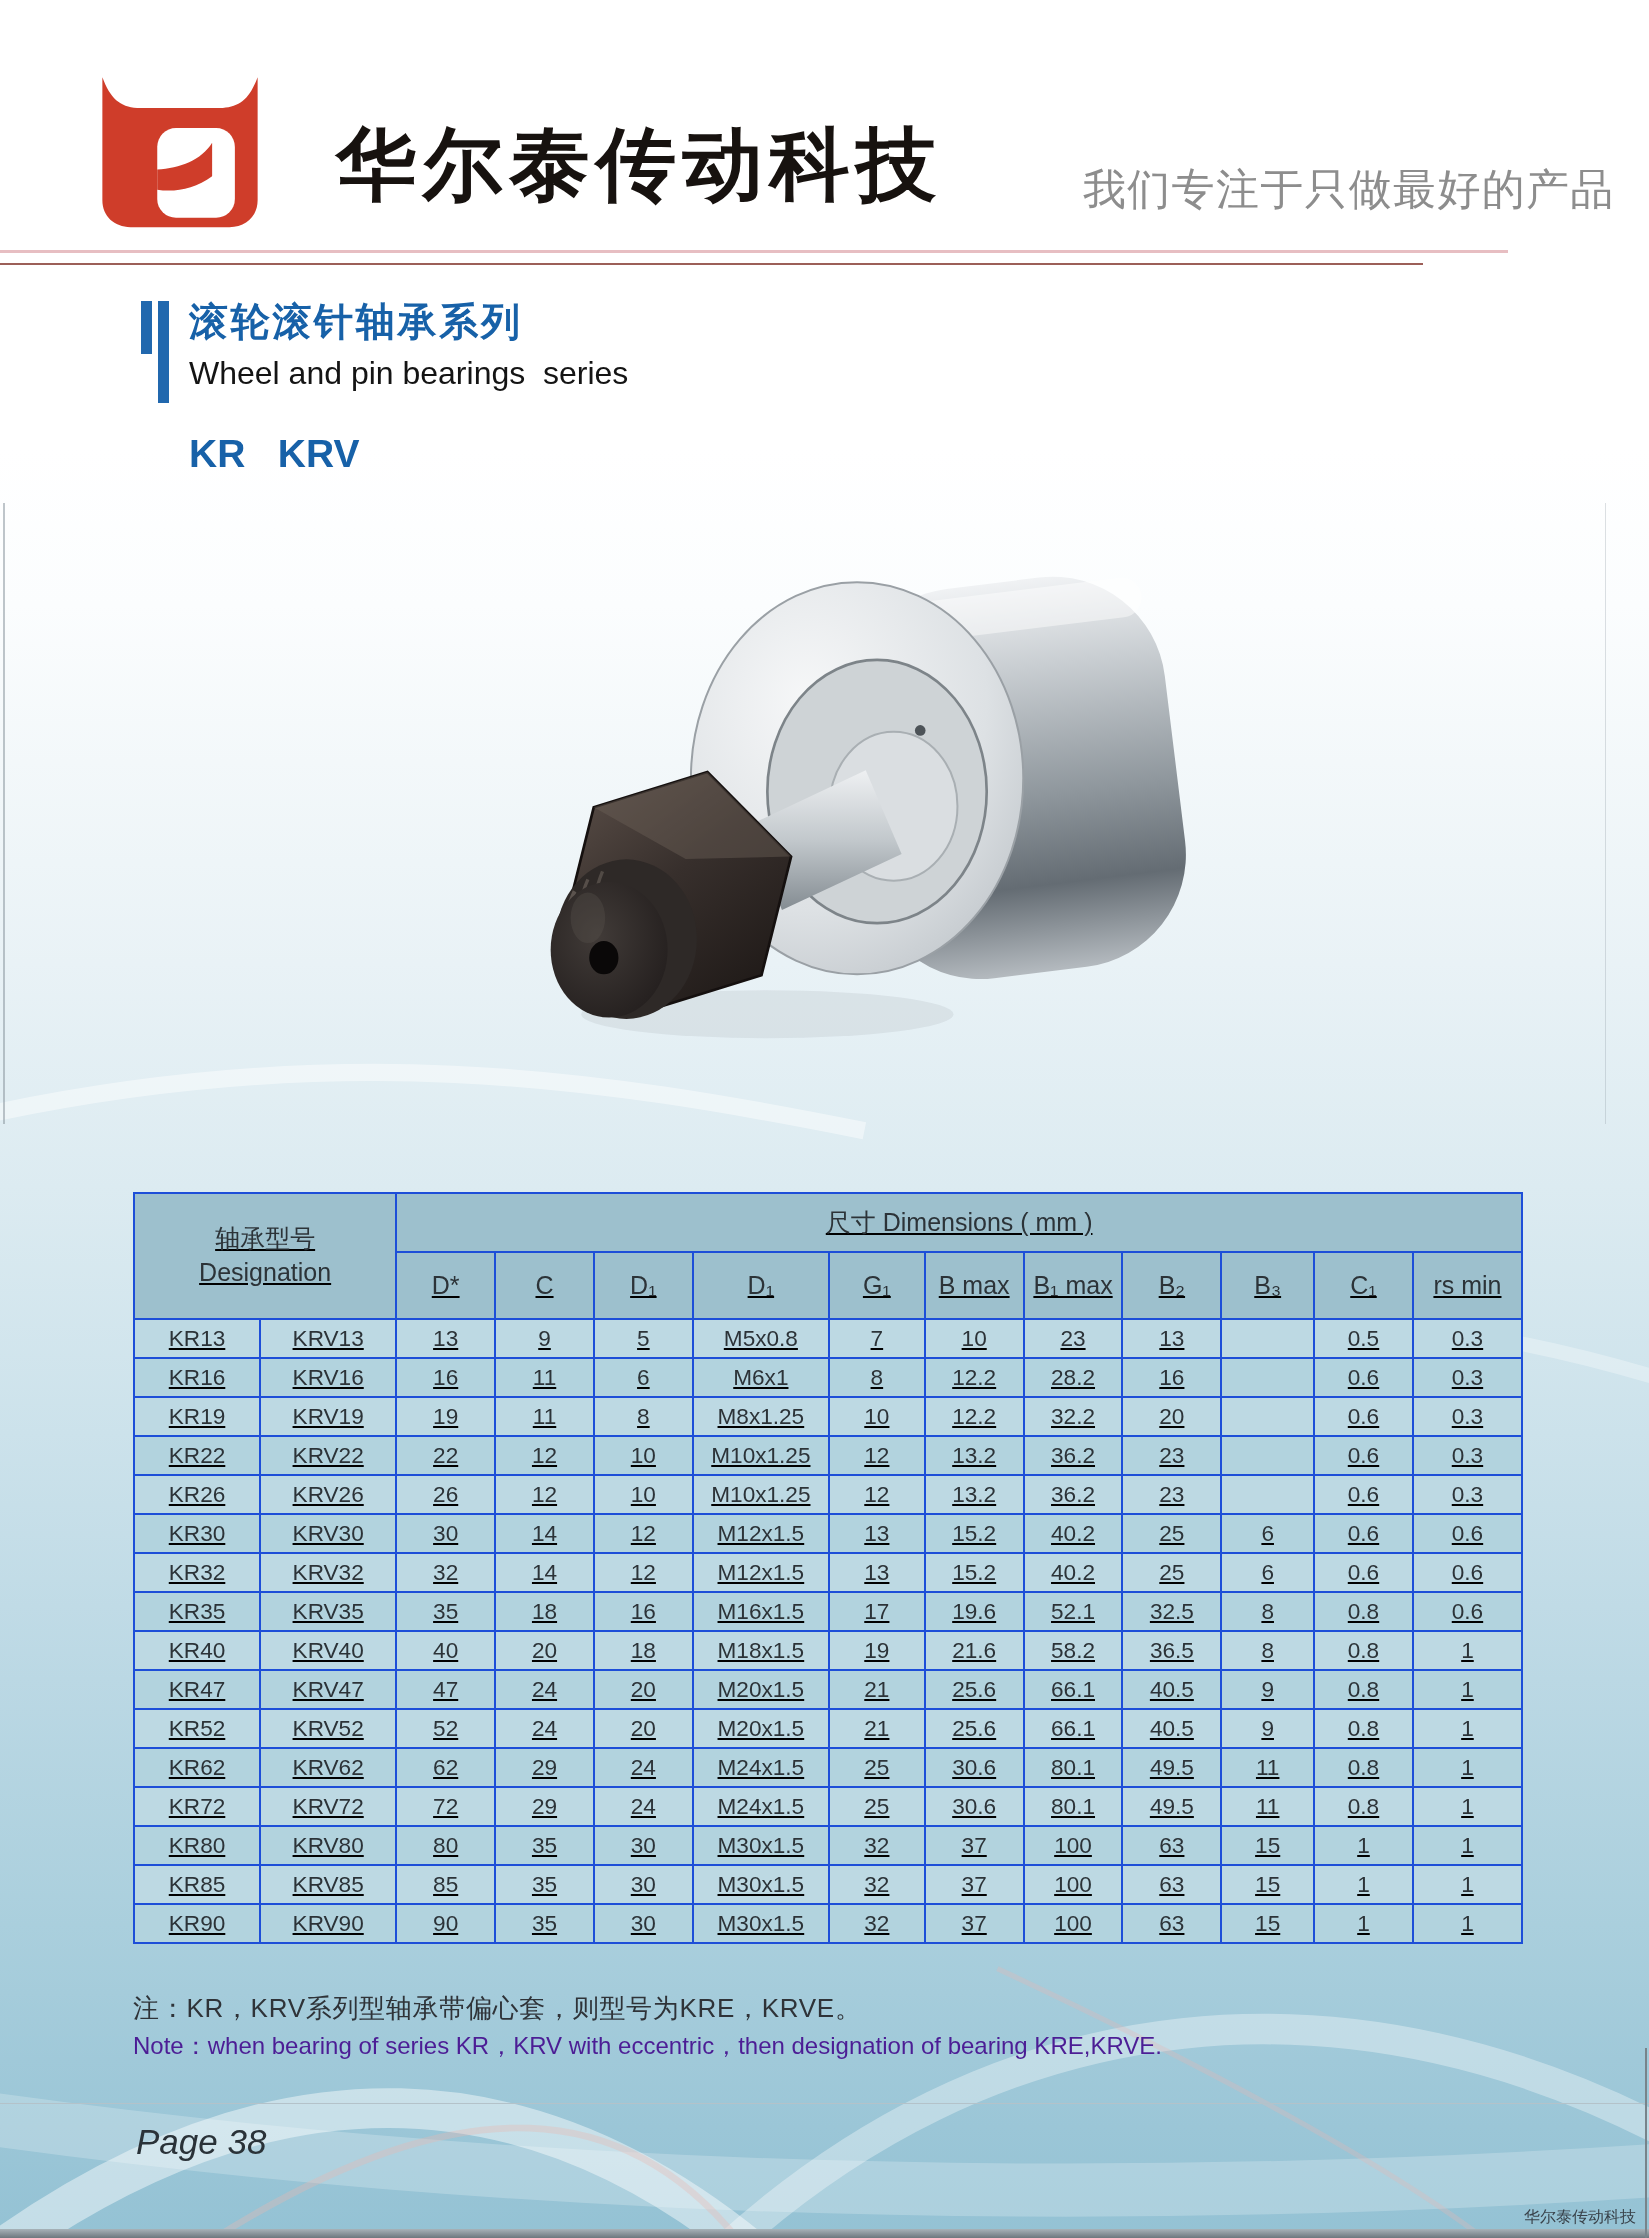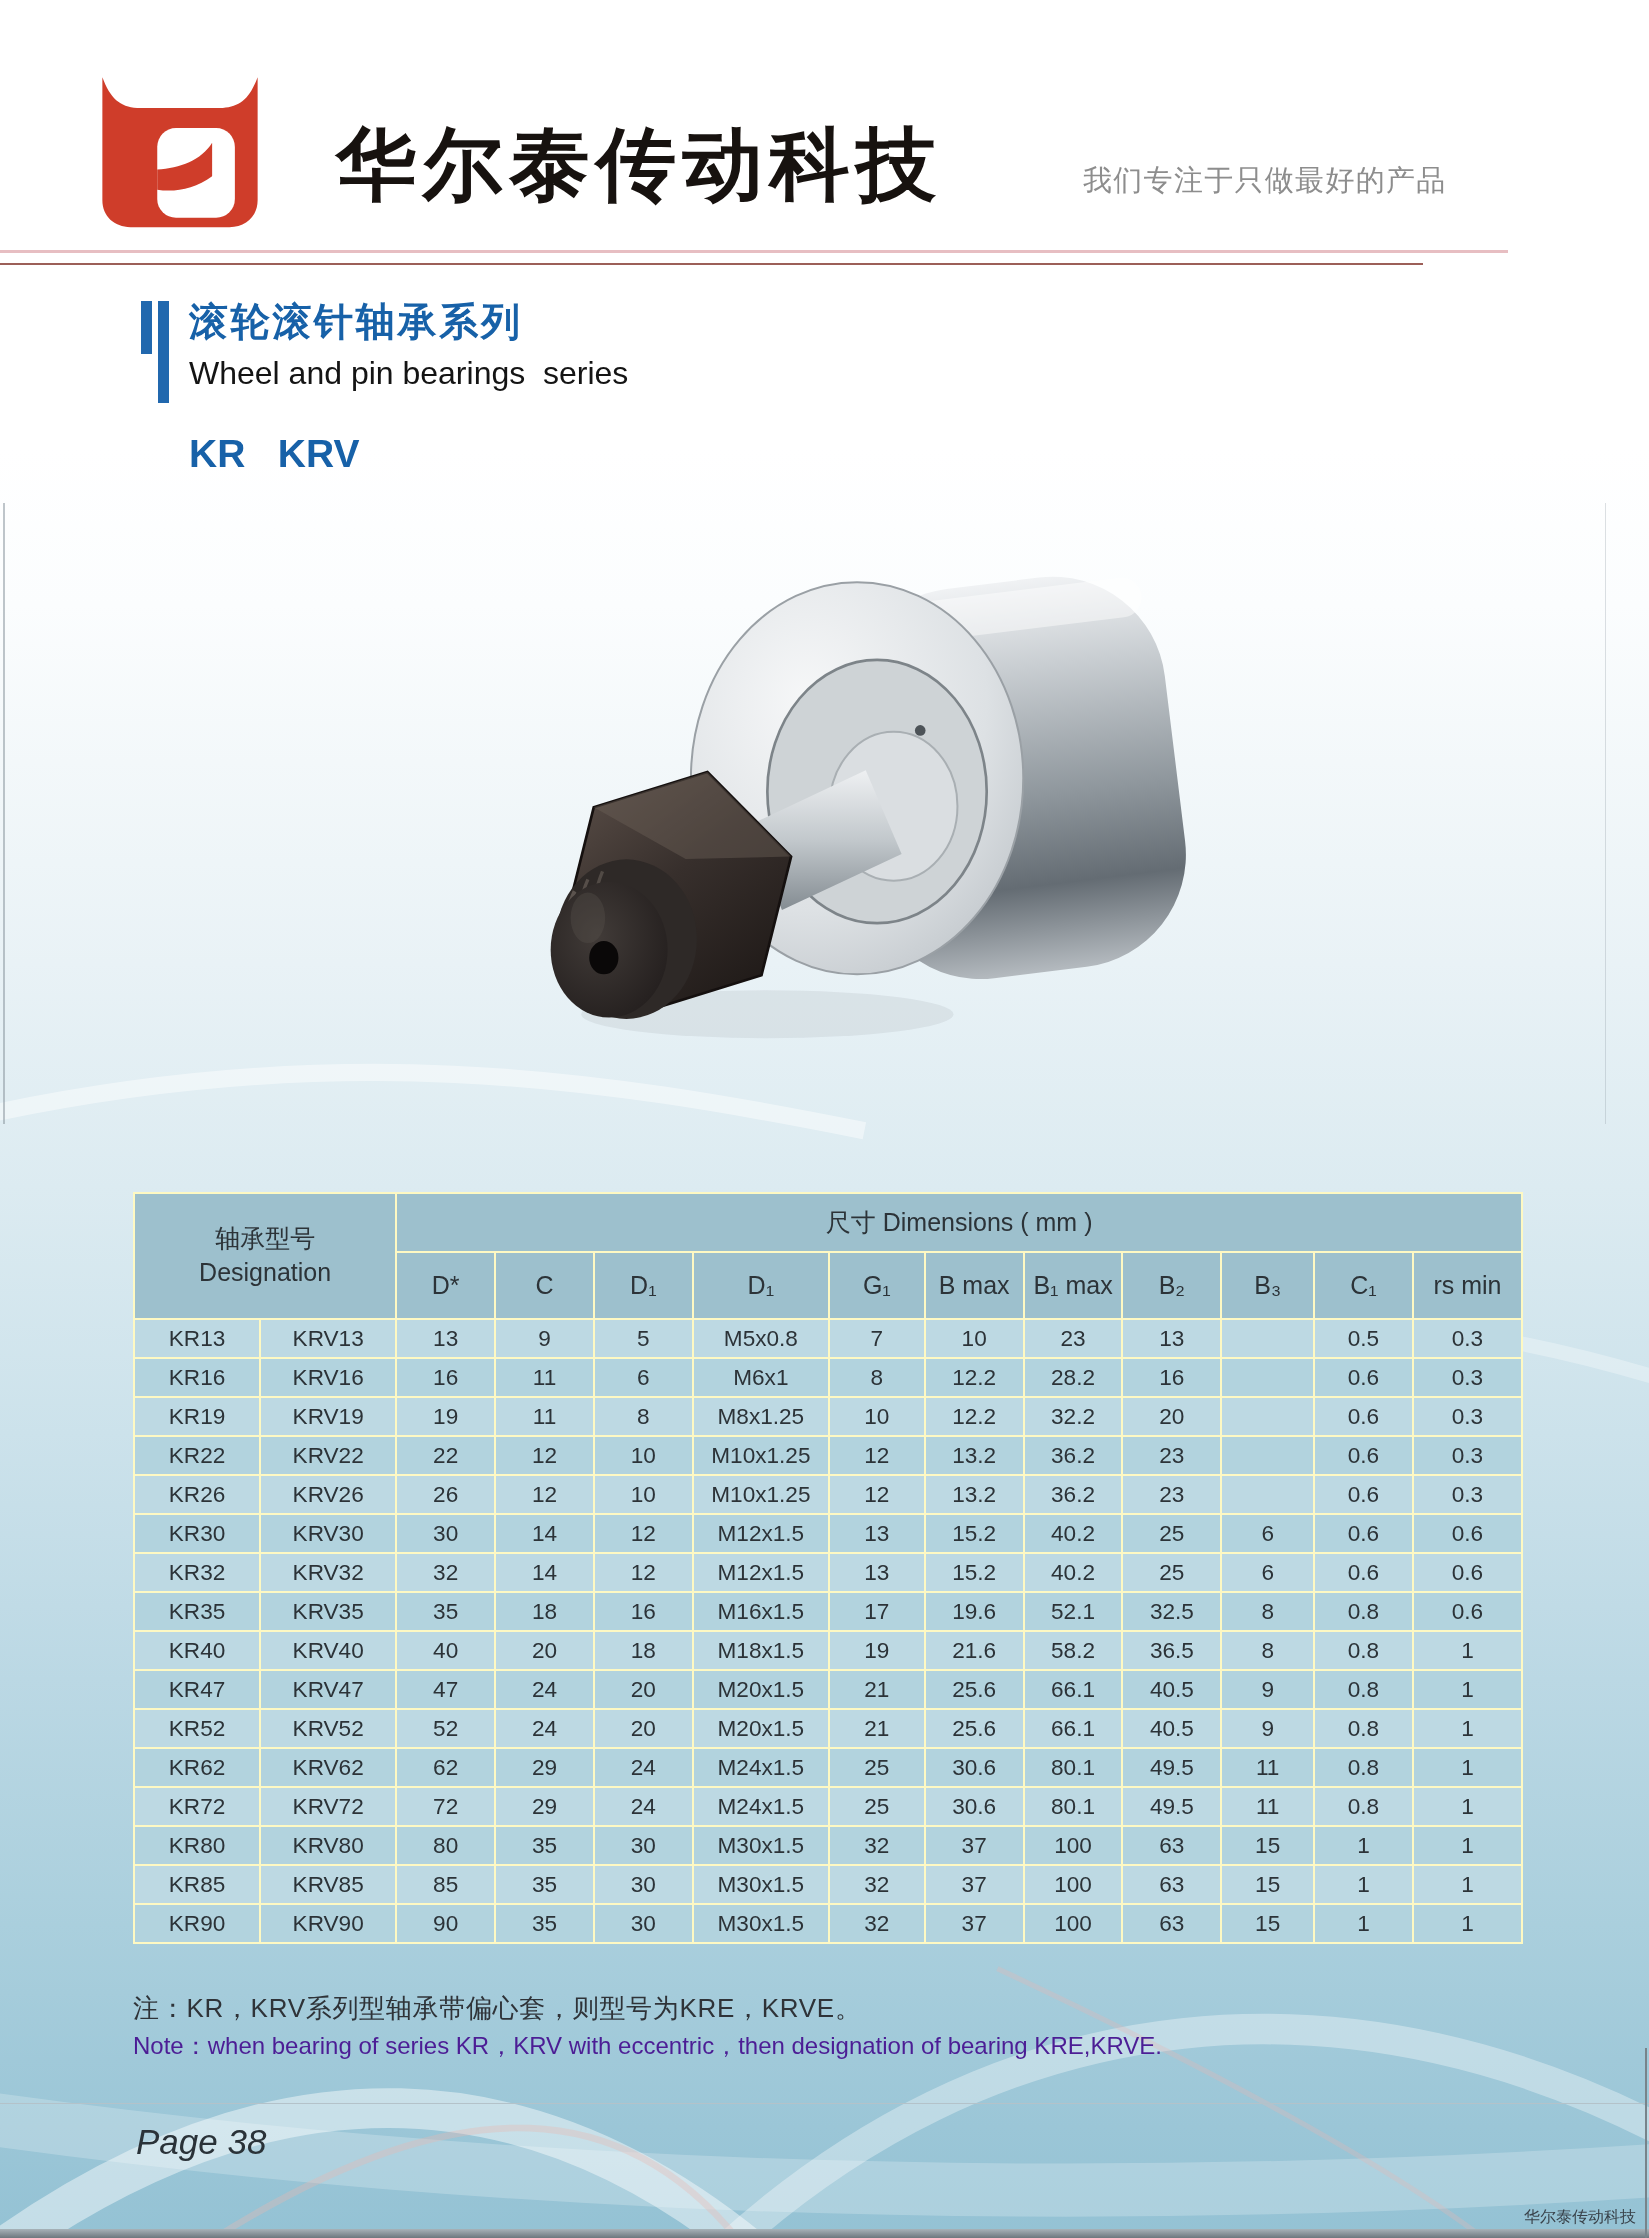--- a/index.html
+++ b/index.html
@@ -10,41 +10,41 @@
       #ffffff 0%,#ffffff 20%,#fbfdfe 27%,#f3f8fa 34%,#e9f2f6 43%,
       #dcebf1 53%,#cce2eb 64%,#bbd8e4 75%,#aacfdd 86%,#9bc6d7 95%,#94c2d4 100%);
   }
   .decor{position:absolute;left:0;top:0;width:1649px;height:2239px;z-index:0;pointer-events:none;}
   .layer{position:absolute;z-index:1;}
 
   
   .logo{left:93px;top:69px;width:174px;height:161px;}
   .company{left:336px;top:112px;font-family:"Liberation Serif",serif;font-weight:700;
     font-size:80px;color:#17120f;letter-spacing:6.7px;white-space:nowrap;}
-  .tagline{left:1083px;top:161px;font-size:29px;color:#8d8d8d;letter-spacing:1.3px;white-space:nowrap;}
+  .tagline{left:1083px;top:161px;font-size:43px;color:#8d8d8d;letter-spacing:1.3px;white-space:nowrap;}
   .rule1{left:0;top:250px;width:1508px;height:2.7px;background:#e7bec2;}
   .rule2{left:0;top:263px;width:1423px;height:2px;background:#9c5f58;}
 
   
   .bar{background:#2168ae;}
   .bar-short{left:141px;top:301px;width:10.6px;height:53px;}
   .bar-tall{left:158px;top:301px;width:10.6px;height:102px;}
   .t-zh{left:189px;top:295px;font-size:39px;font-weight:700;color:#1761a8;letter-spacing:2.7px;white-space:nowrap;}
   .t-en{left:189px;top:355px;font-size:32px;font-weight:400;color:#141414;white-space:pre;}
   .t-models{left:189px;top:432px;font-size:39px;font-weight:700;color:#1761a8;white-space:pre;}
 
   
   .photo-panel{left:2.7px;top:503px;width:1600px;height:621px;
     border-left:2px solid rgba(140,152,160,.55);
     border-right:1.3px solid rgba(140,152,160,.30);}
   .bearing{position:absolute;left:543px;top:69px;width:678px;height:479px;}
 
   
   table.dims{position:absolute;z-index:1;left:133px;top:1192px;width:1390px;
-    border-collapse:separate;border-spacing:2.7px;background:#fef9c3;table-layout:fixed;}
+    border-collapse:separate;border-spacing:2.7px;background:#1d4ed8;table-layout:fixed;text-decoration:underline;}
   table.dims th,table.dims td{text-align:center;vertical-align:middle;color:#2c3338;padding:0;}
   tr.h1 th{height:57px;background:#9dc0cd;font-size:25px;font-weight:400;}
   tr.h2 th{height:65px;background:#9dc0cd;font-size:25px;font-weight:400;}
   th.desig{background:#9dc0cd;font-size:25px;font-weight:400;line-height:1.35;}
   tbody td{height:37px;font-size:22.6px;}
   tbody tr:nth-child(odd) td{background:#bdd9e3;}
   tbody tr:nth-child(even) td{background:#b2d3de;}
 
   
   .note-zh{left:133px;top:1991px;font-size:26px;color:#2f3338;letter-spacing:0.7px;white-space:nowrap;}

